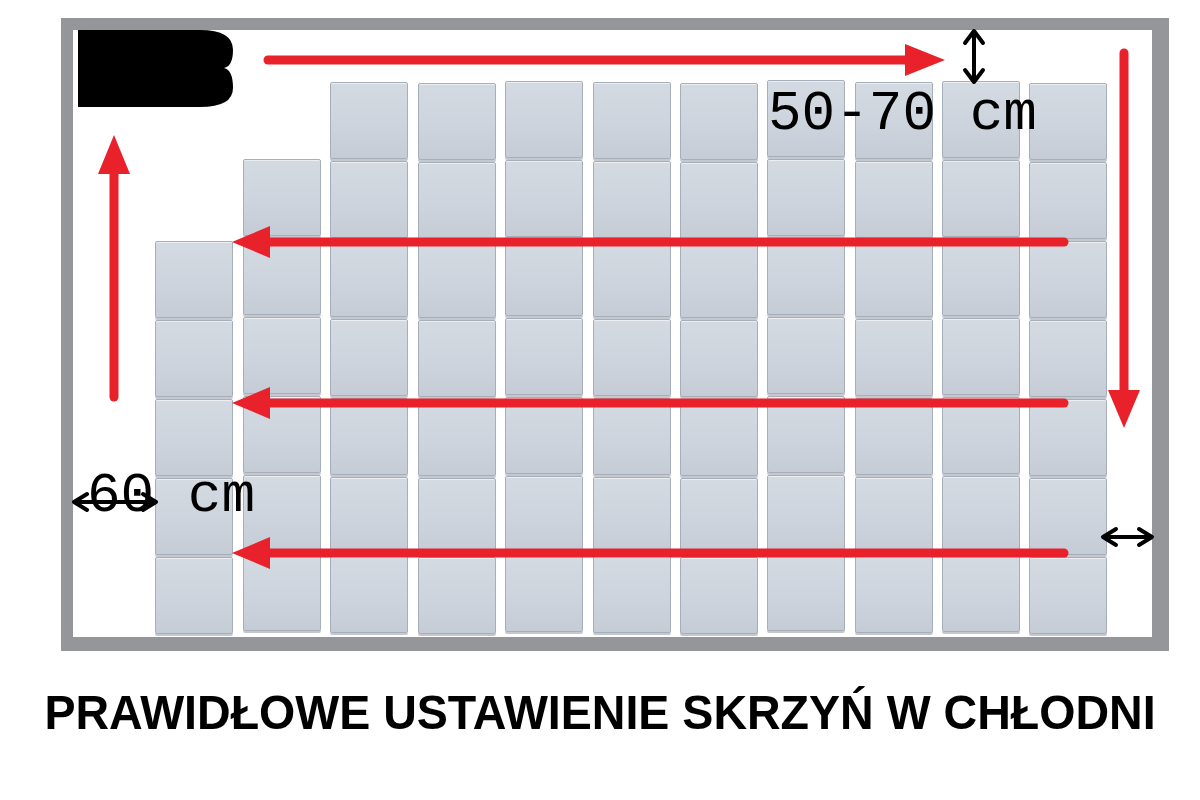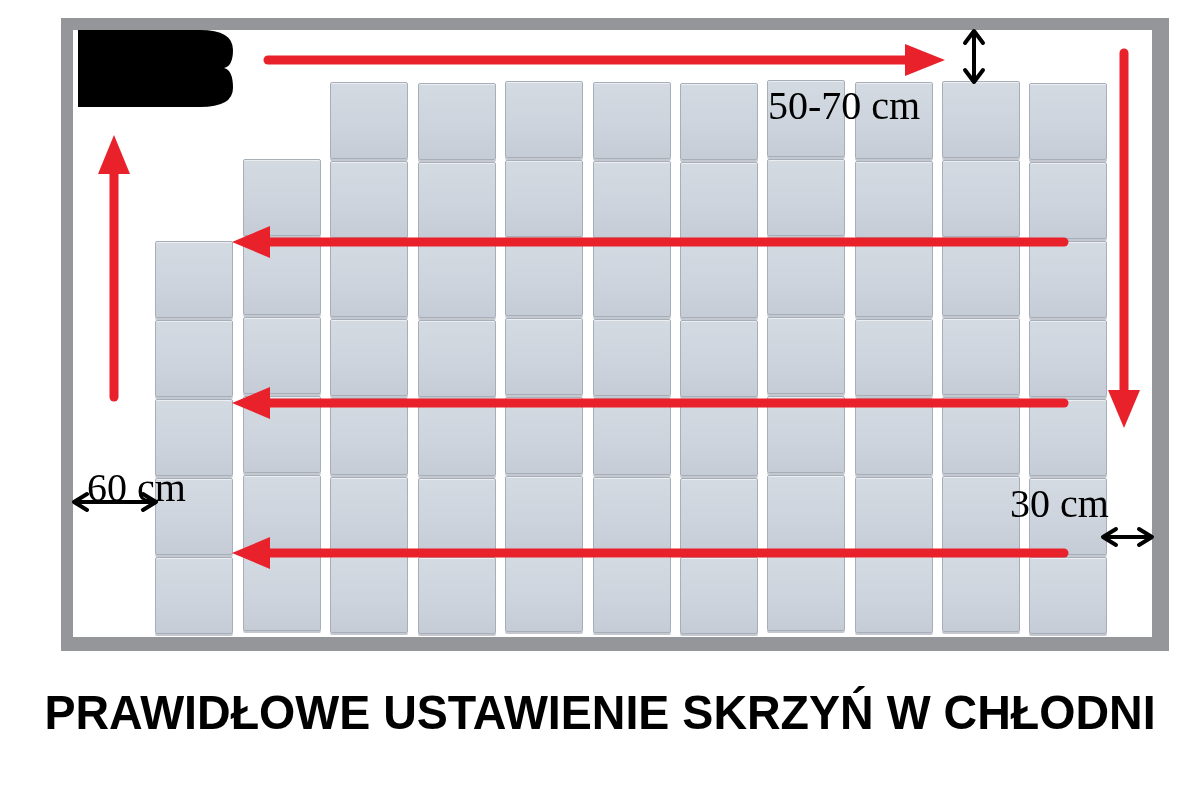--- a/index.html
+++ b/index.html
@@ -30,23 +30,23 @@
     border:1px solid var(--crate-edge,#a6aeba);
     border-radius:2px;
     box-shadow:0 2px 0 rgba(110,120,135,0.40), inset 0 1px 0 rgba(255,255,255,0.55);
   }
   .overlay{
     position:absolute;left:0;top:0;
     width:1200px;height:660px;
   }
   .measure-label{
     position:absolute;
-    font-family:Liberation Serif, serif;
+    font-family:Liberation Mono, monospace;
     color:var(--ink,#000);
-    font-size:40px;
+    font-size:56px;
     line-height:1;
     white-space:nowrap;
   }
   .caption{
     position:absolute;
     left:0;right:0;
     top:684px;
     text-align:center;
     font-family:"Liberation Sans", sans-serif;
     font-weight:700;
@@ -187,16 +187,15 @@
 
     <g style="stroke:var(--ink,#000);fill:none;" stroke-width="4" stroke-linecap="round" stroke-linejoin="round">
       <line x1="1105" y1="537" x2="1150" y2="537"></line>
       <path d="M1116,529 L1103,537 L1116,545"></path>
       <path d="M1139,529 L1152,537 L1139,545"></path>
     </g>
   </svg>
 
   <div class="measure-label" style="left:768px;top:86px;">50-70 cm</div>
   <div class="measure-label" style="left:87px;top:440px;margin-top:28px;">60 cm</div>
-  <div class="measure-label" style="left:1010px;top:484px;">30 cm</div>
 
   <div class="caption">PRAWIDŁOWE USTAWIENIE SKRZYŃ W CHŁODNI</div>
 </div>
 
 </body></html>

